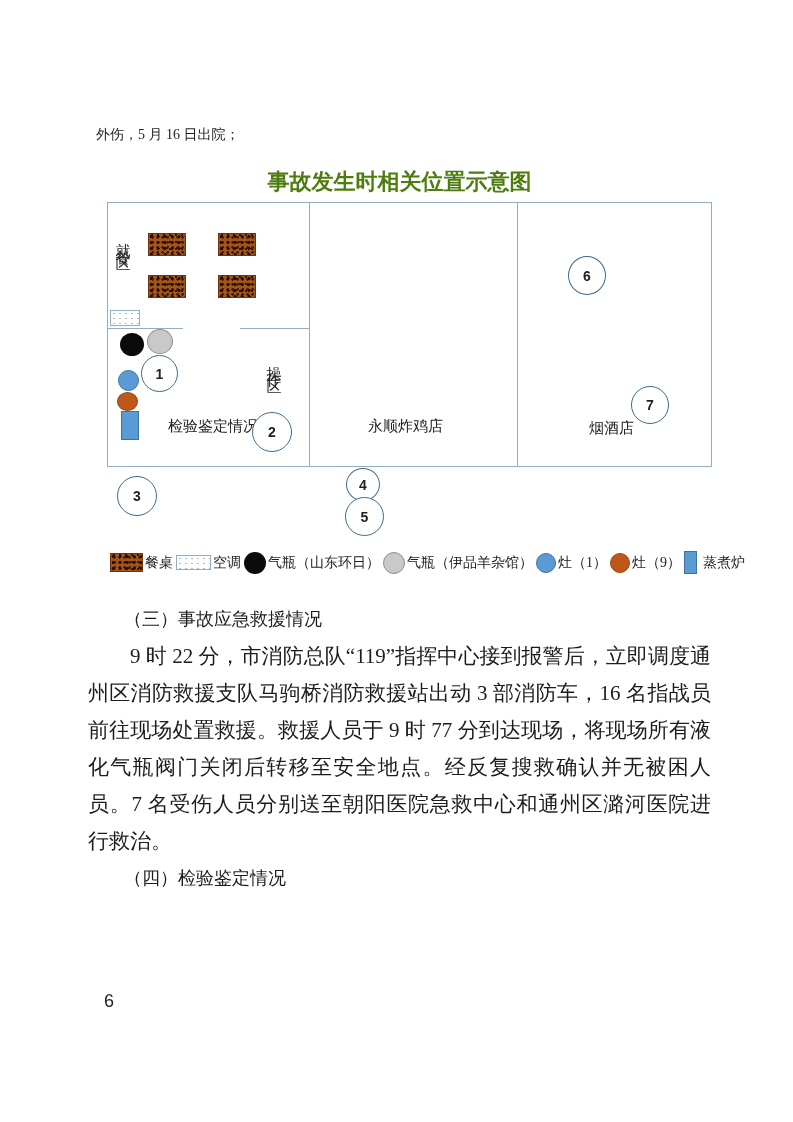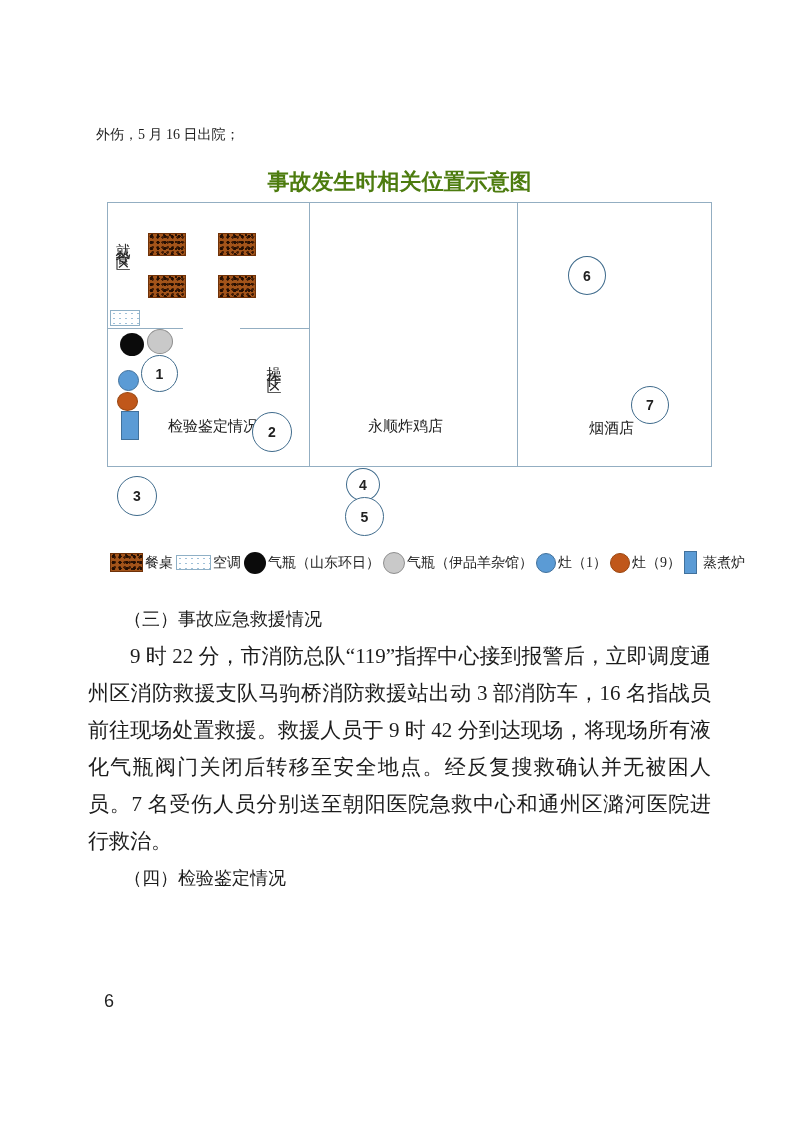--- a/index.html
+++ b/index.html
@@ -170,18 +170,18 @@
         <span class="lg-label">灶（9）</span>
       </span>
       <span class="lg-item">
         <span class="sw sw-steamer"></span>
         <span class="lg-label">蒸煮炉</span>
       </span>
     </div>
   </div>
 
   <p class="sec-heading first">（三）事故应急救援情况</p>
-  <p class="sec-para">9 时 22 分，市消防总队“119”指挥中心接到报警后，立即调度通州区消防救援支队马驹桥消防救援站出动 3 部消防车，16 名指战员前往现场处置救援。救援人员于 9 时 42 分到达现场，将现场所有液化气瓶阀门关闭后转移至安全地点。经反复搜救确认并无被困人员。7 名受伤人员分别送至朝阳医院急救中心和通州区潞河医院进行救治。</p>
+  <p class="sec-para">9 时 22 分，市消防总队“119”指挥中心接到报警后，立即调度通州区消防救援支队马驹桥消防救援站出动 3 部消防车，16 名指战员前往现场处置救援。救援人员于 9 时 77 分到达现场，将现场所有液化气瓶阀门关闭后转移至安全地点。经反复搜救确认并无被困人员。7 名受伤人员分别送至朝阳医院急救中心和通州区潞河医院进行救治。</p>
   <p class="sec-heading">（四）检验鉴定情况</p>
 
 </div>
 
 <div class="page-num">6</div>
 
 </body></html>

